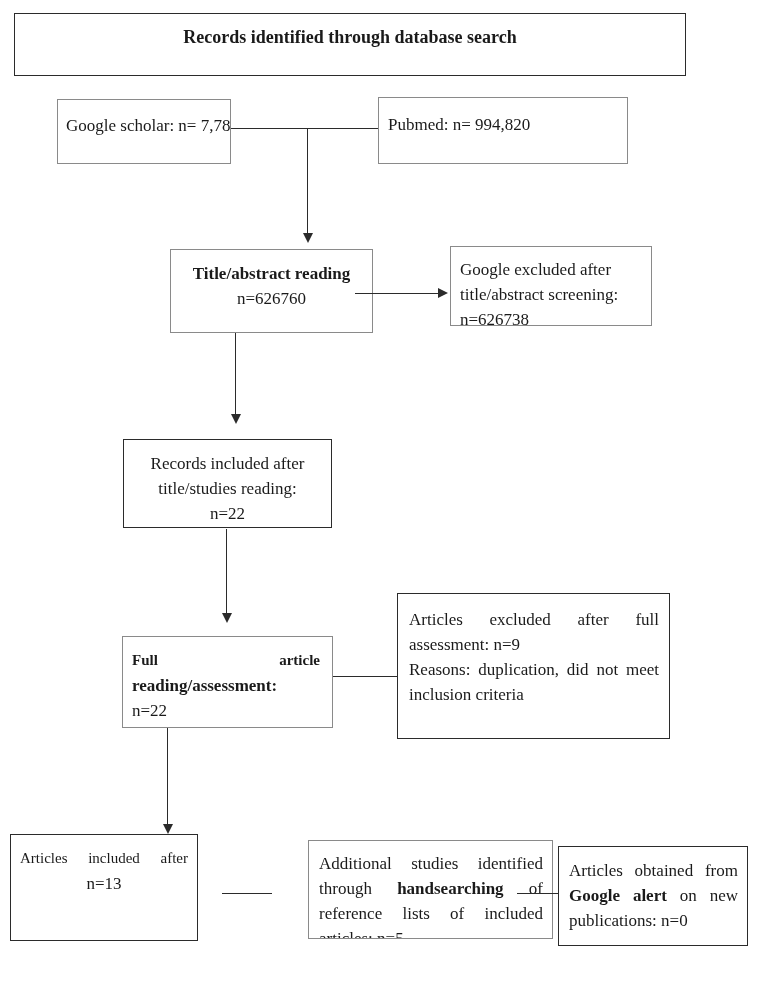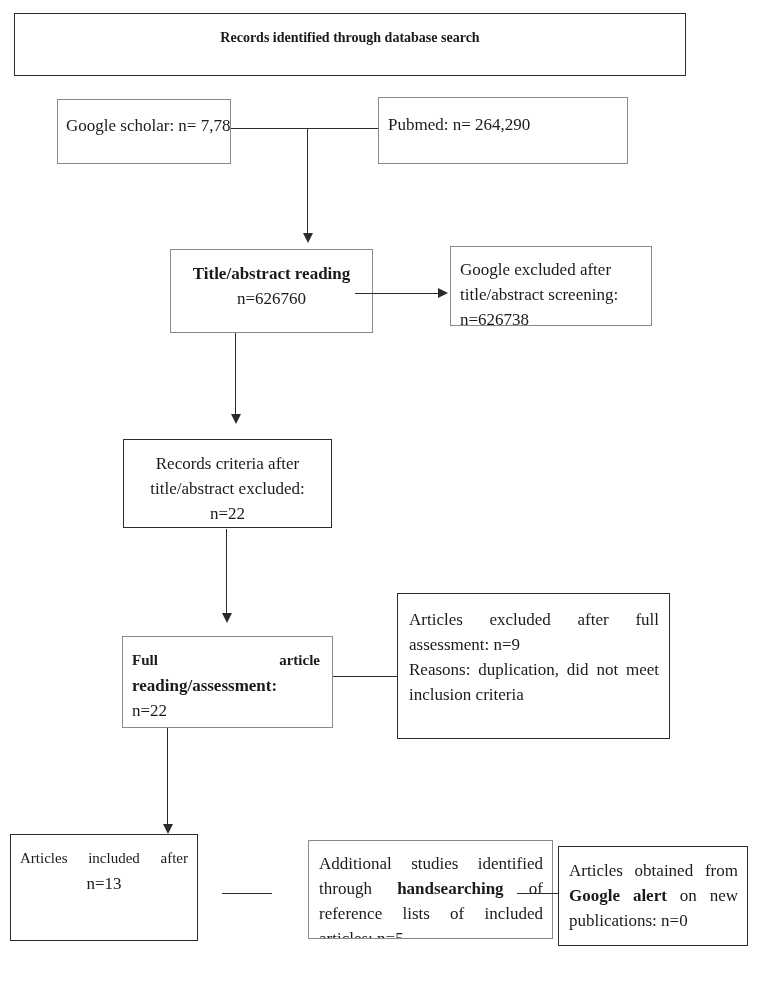--- a/index.html
+++ b/index.html
@@ -74,21 +74,21 @@
     width: 0;
     height: 0;
     border-top: 5px solid transparent;
     border-bottom: 5px solid transparent;
     border-left: 10px solid #2b2b2b;
   }
 
   
   #title-box   { left: 14px;  top: 13px;  width: 672px; height: 63px; }
   #title-box .inner { top: 11px; }
-  #title-box .line { font-size: 14px; }
+  #title-box .line { font-size: 18px; }
 
   #gs-box      { left: 57px;  top: 99px;  width: 174px; height: 65px; }
   #gs-box .inner { top: 13px; left: 8px; right: 6px; }
 
   #pm-box      { left: 378px; top: 97px;  width: 250px; height: 67px; }
   #pm-box .inner { top: 14px; left: 9px; right: 6px; }
 
   #ta-box      { left: 162px; top: 249px; width: 203px; height: 84px; margin-left: 8px; }
   #ta-box .inner { top: 11px; left: 6px; right: 6px; }
 
@@ -125,21 +125,21 @@
   </div>
 
   <div class="box grayish" id="gs-box">
     <div class="inner">
       <div class="line lft">Google scholar: n= 7,780</div>
     </div>
   </div>
 
   <div class="box grayish" id="pm-box">
     <div class="inner">
-      <div class="line lft">Pubmed: n= 264,290</div>
+      <div class="line lft">Pubmed: n= 994,820</div>
     </div>
   </div>
 
   <div class="hline" style="left:231px; top:128px; width:147px;"></div>
 
   <div class="vline" style="left:307px; top:128px; height:107px;"></div>
   <div class="arrow-down" style="left:303px; top:233px;"></div>
 
   <div class="box grayish" id="ta-box">
     <div class="inner">
@@ -157,22 +157,22 @@
       <div class="line lft">title/abstract screening:</div>
       <div class="line lft">n=626738</div>
     </div>
   </div>
 
   <div class="vline" style="left:235px; top:333px; height:83px;"></div>
   <div class="arrow-down" style="left:231px; top:414px;"></div>
 
   <div class="box" id="rin-box">
     <div class="inner">
-      <div class="line ctr">Records criteria after</div>
-      <div class="line ctr">title/abstract excluded:</div>
+      <div class="line ctr">Records included after</div>
+      <div class="line ctr">title/studies reading:</div>
       <div class="line ctr">n=22</div>
     </div>
   </div>
 
   <div class="vline" style="left:226px; top:529px; height:86px;"></div>
   <div class="arrow-down" style="left:222px; top:613px;"></div>
 
   <div class="box grayish" id="fa-box">
     <div class="inner">
       <div class="just bold">Full article</div>

